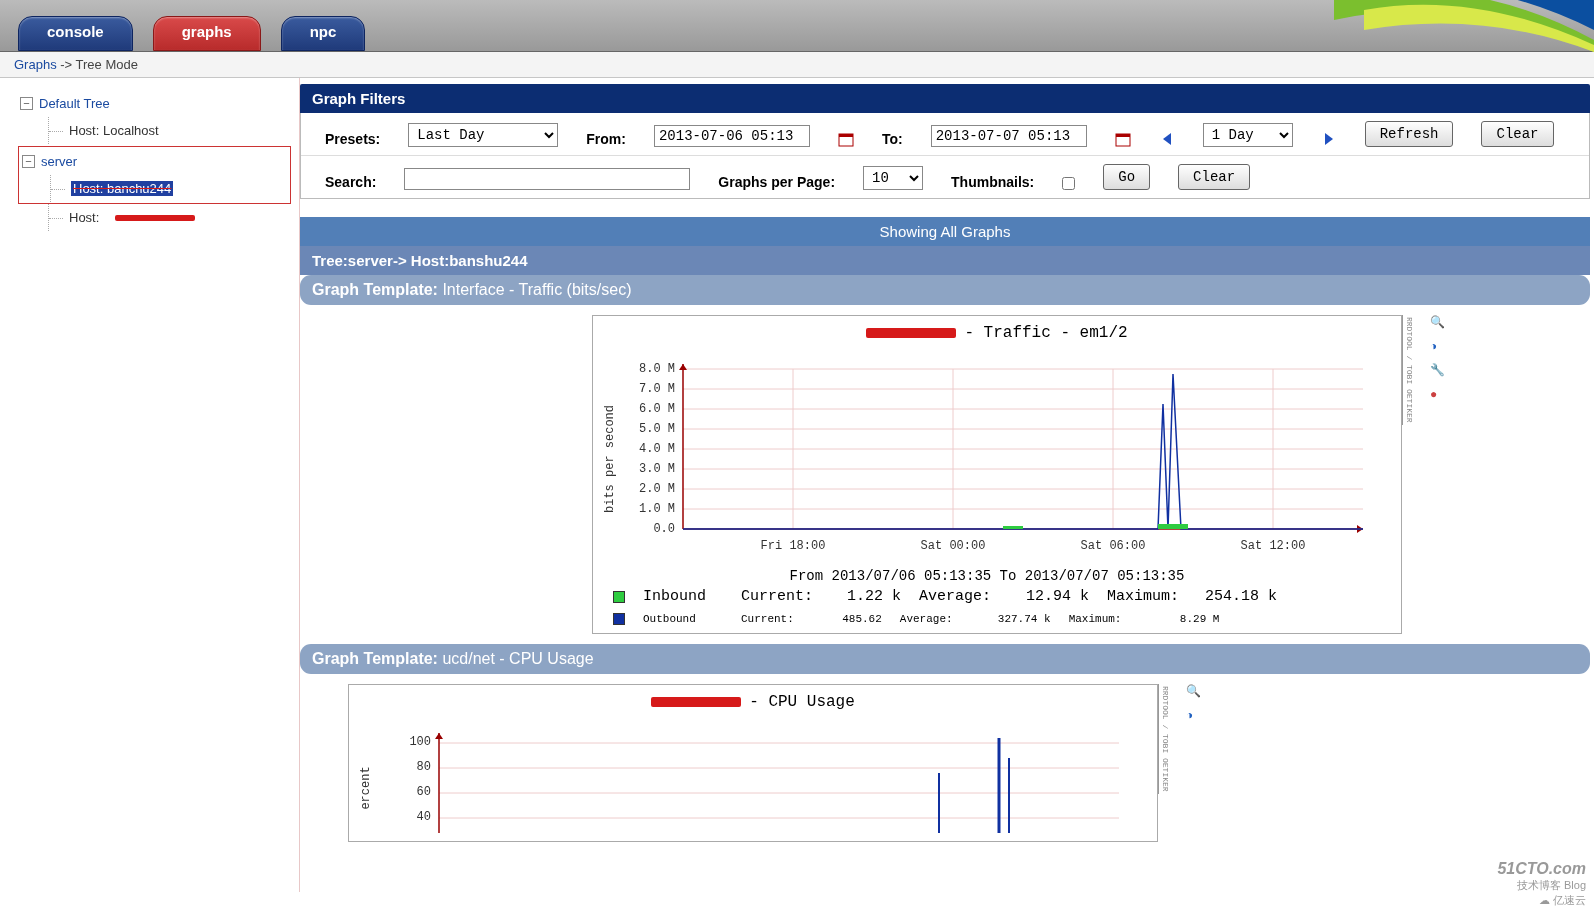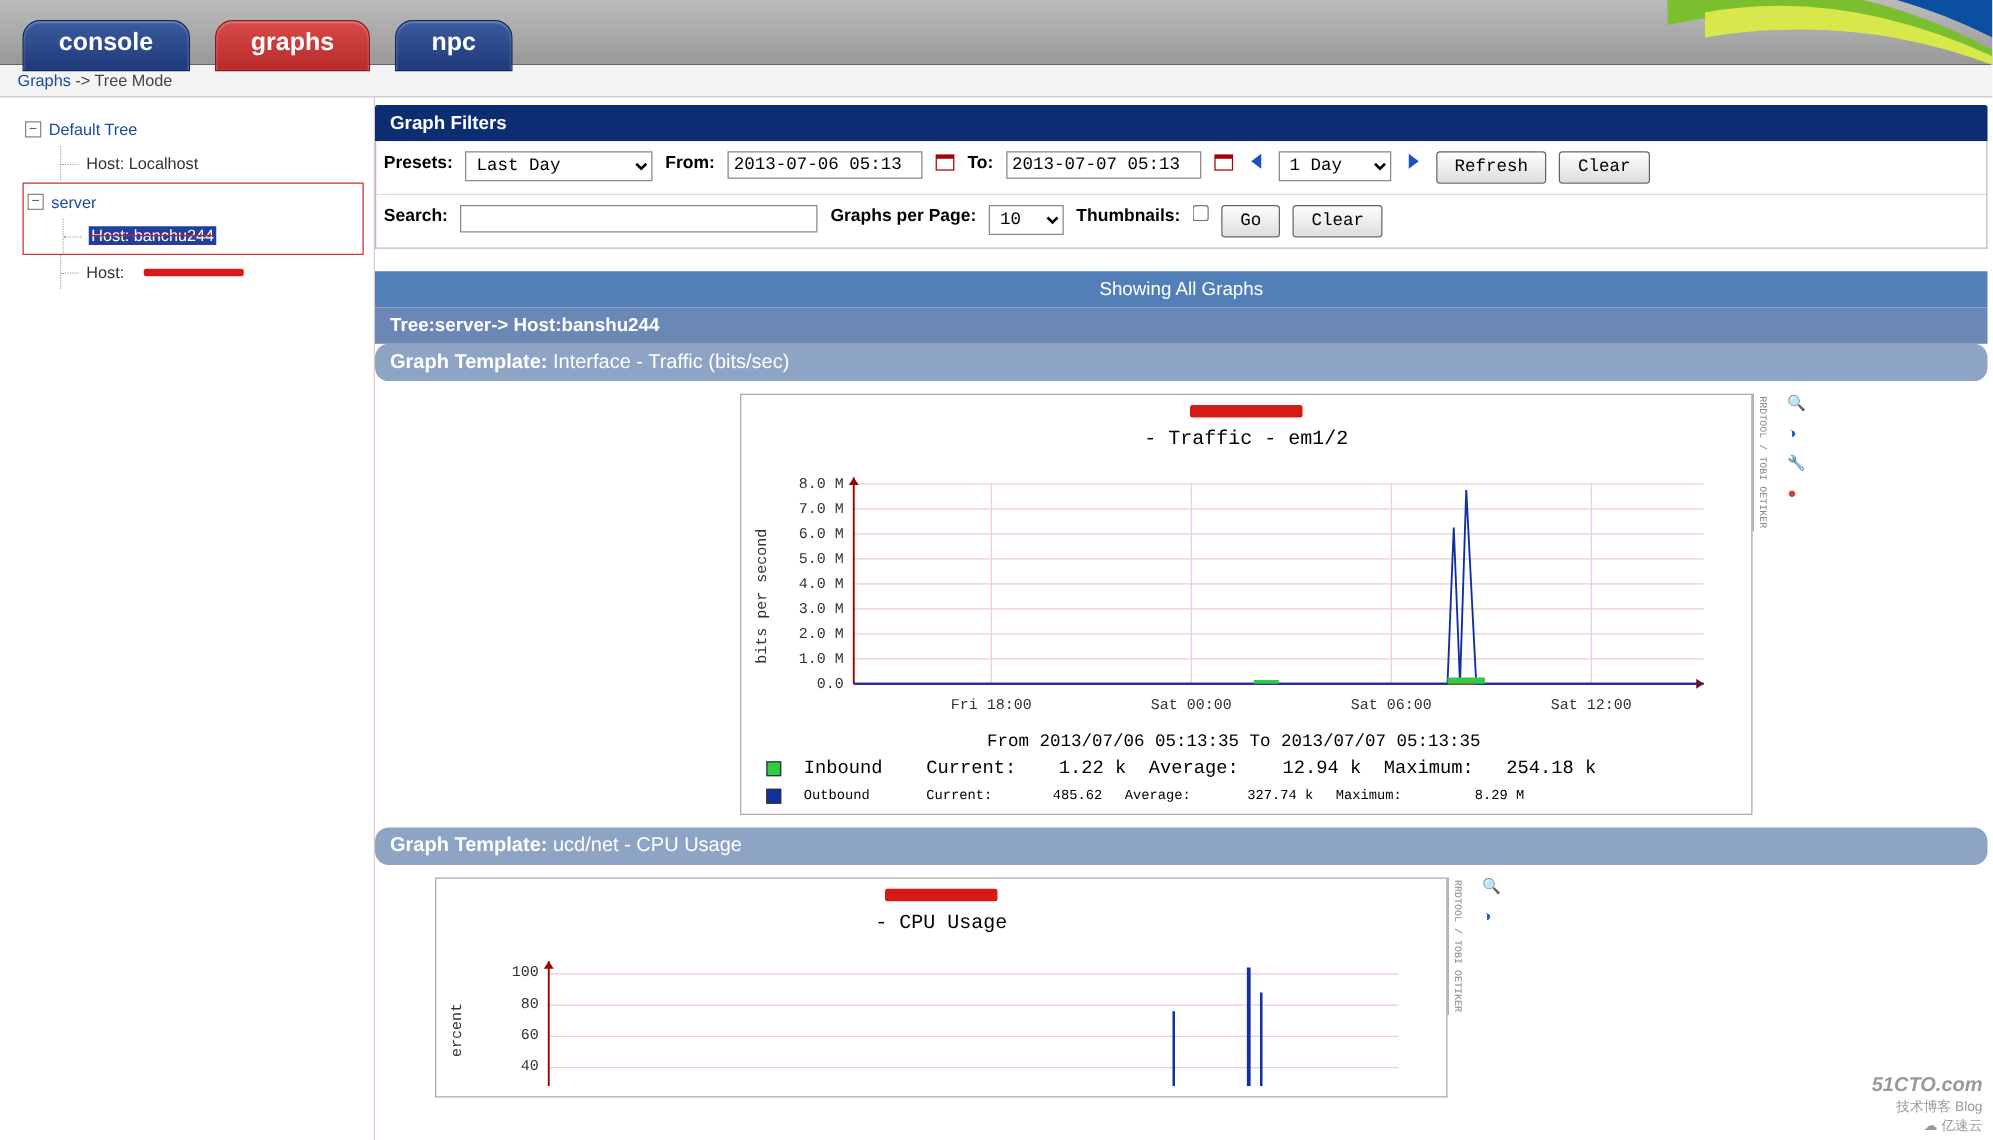--- a/index.html
+++ b/index.html
@@ -1,51 +1,51 @@
 <!DOCTYPE html>
 <html><head>
 <meta charset="utf-8">
 <style>
 * { box-sizing: border-box; margin: 0; padding: 0; }
 body { font-family: Verdana, Arial, sans-serif; font-size: 12px; background: #fff; color: #000; }
 .top-bar { background: linear-gradient(#bbb,#999); height: 52px; position: relative; border-bottom: 1px solid #666; }
 .tabs-row { position: absolute; left: 18px; top: 16px; display: flex; gap: 20px; }
-.tab { border-radius: 14px 14px 0 0; padding: 6px 28px 10px; color: #fff; font-weight: bold; font-size: 20px; cursor: pointer; box-shadow: inset 0 1px 2px rgba(255,255,255,.4); }
+.tab { border-radius: 14px 14px 0 0; padding: 6px 28px 10px; color: #fff; font-weight: bold; font-size: 15px; cursor: pointer; box-shadow: inset 0 1px 2px rgba(255,255,255,.4); }
 .tab-blue { background: linear-gradient(#3a5b9e,#1f3a7a); border: 1px solid #0e2560; }
 .tab-red  { background: linear-gradient(#d94a4a,#b82b2b); border: 1px solid #8a1818; }
 .swoosh { position: absolute; right: 0; top: -10px; }
 .breadcrumb { background: #f4f4f4; border-bottom: 1px solid #c6c6c6; padding: 5px 14px; font-size: 13px; color: #444; }
 .breadcrumb a { color: #1a4aa0; text-decoration: none; }
 .layout { display: flex; }
 .sidebar { width: 300px; min-height: 750px; border-right: 1px solid #e8c8c8; padding: 12px 8px 8px 18px; }
 .tree-item { display: flex; align-items: center; gap: 6px; padding: 6px 2px; font-size: 13px; color: #1a4aa0; }
 .tree-child { margin-left: 30px; border-left: 1px dotted #aaa; padding-left: 20px; color: #333; position: relative; }
 .tree-child::before { content:''; position:absolute; left:0; top:50%; width:14px; border-top:1px dotted #aaa; }
 .expander { width:13px; height:13px; border:1px solid #888; background:#fff; display:inline-flex; align-items:center; justify-content:center; font-size:11px; line-height:1; color:#555; cursor:pointer; }
 .sel-box { border: 1px solid #c33; padding: 1px; }
 .redacted-line { display:inline-block; background:#d61a1a; height:6px; border-radius:2px; }
 .sel-text { background:#2040a0; color:#fff; padding:0 2px; text-decoration: line-through; text-decoration-color: #d61a1a; }
 .main { flex:1; padding: 6px 4px 40px 0; }
 .bar-dark { background:#0c2d72; color:#fff; font-weight:bold; padding:6px 12px; font-size:15px; border-radius:2px 2px 0 0; }
 .filters { border:1px solid #bbb; border-top:none; background:#fff; }
-.filter-row { display:flex; align-items:flex-start; gap:10px; padding:8px 6px; font-size:14px; }
+.filter-row { display:flex; align-items:flex-end; gap:28px; padding:8px 24px; font-size:14px; }
 .filter-row + .filter-row { border-top:1px solid #ddd; }
 .filter-label { font-weight:bold; }
 select, input[type=text] { font-family: "Courier New", monospace; font-size:14px; padding:2px 4px; border:1px solid #888; background:#fff; }
 .btn { font-family: "Courier New", monospace; font-size:14px; padding:4px 14px; border:1px solid #666; border-radius:3px; background:linear-gradient(#fefefe,#ddd); cursor:pointer; }
 .cal-icon { width:16px; height:16px; cursor:pointer; }
 .arrow-ic { width:16px; height:16px; cursor:pointer; }
 .status-bar { background:#527fb7; color:#fff; text-align:center; padding:6px; font-size:15px; margin-top:18px; }
 .path-bar { background:#6b87b6; color:#fff; padding:6px 12px; font-size:15px;font-weight:bold; }
 .path-bar b { color:#fff; }
 .template-bar { background:#8da4c4; color:#fff; padding:6px 12px; font-size:16px;border-radius:11px; }
 .template-bar b { color:#fff; }
 .graph-area { background:#fff; padding:10px 12px; display:flex; align-items:flex-start; }
 .graph-box { border:1px solid #aaa; background:#fff; font-family:"Courier New",monospace; margin-left:280px; }
-.graph-title { text-align:left; font-size:16px; padding:8px; display:flex; justify-content:center; align-items:center; gap:8px;flex-direction:column; }
+.graph-title { text-align:left; font-size:16px; padding:8px; display:flex; justify-content:center; align-items:center; gap:8px; }
 .graph-inner { padding:4px 30px 4px 10px; position:relative; }
 .legend-row { display:flex; gap:18px; padding:0 20px 8px 20px; font-size:15px; align-items:center; flex-wrap:wrap; }
 .legend-sq { width:12px; height:12px; border:1px solid #333; display:inline-block; vertical-align:middle; }
 .side-icons { display:flex; flex-direction:column; gap:10px; margin-left:14px; }
 .side-icons span { cursor:pointer; }
 .rrd-strip { font-family:"Courier New",monospace; font-size:8px; color:#888; writing-mode:vertical-lr; border-left:1px solid #999; padding:2px; }
 .watermark { position:fixed; right:8px; bottom:4px; opacity:.6; text-align:right; font-size:11px; color:#555; }
 </style>
 </head>
 <body>

